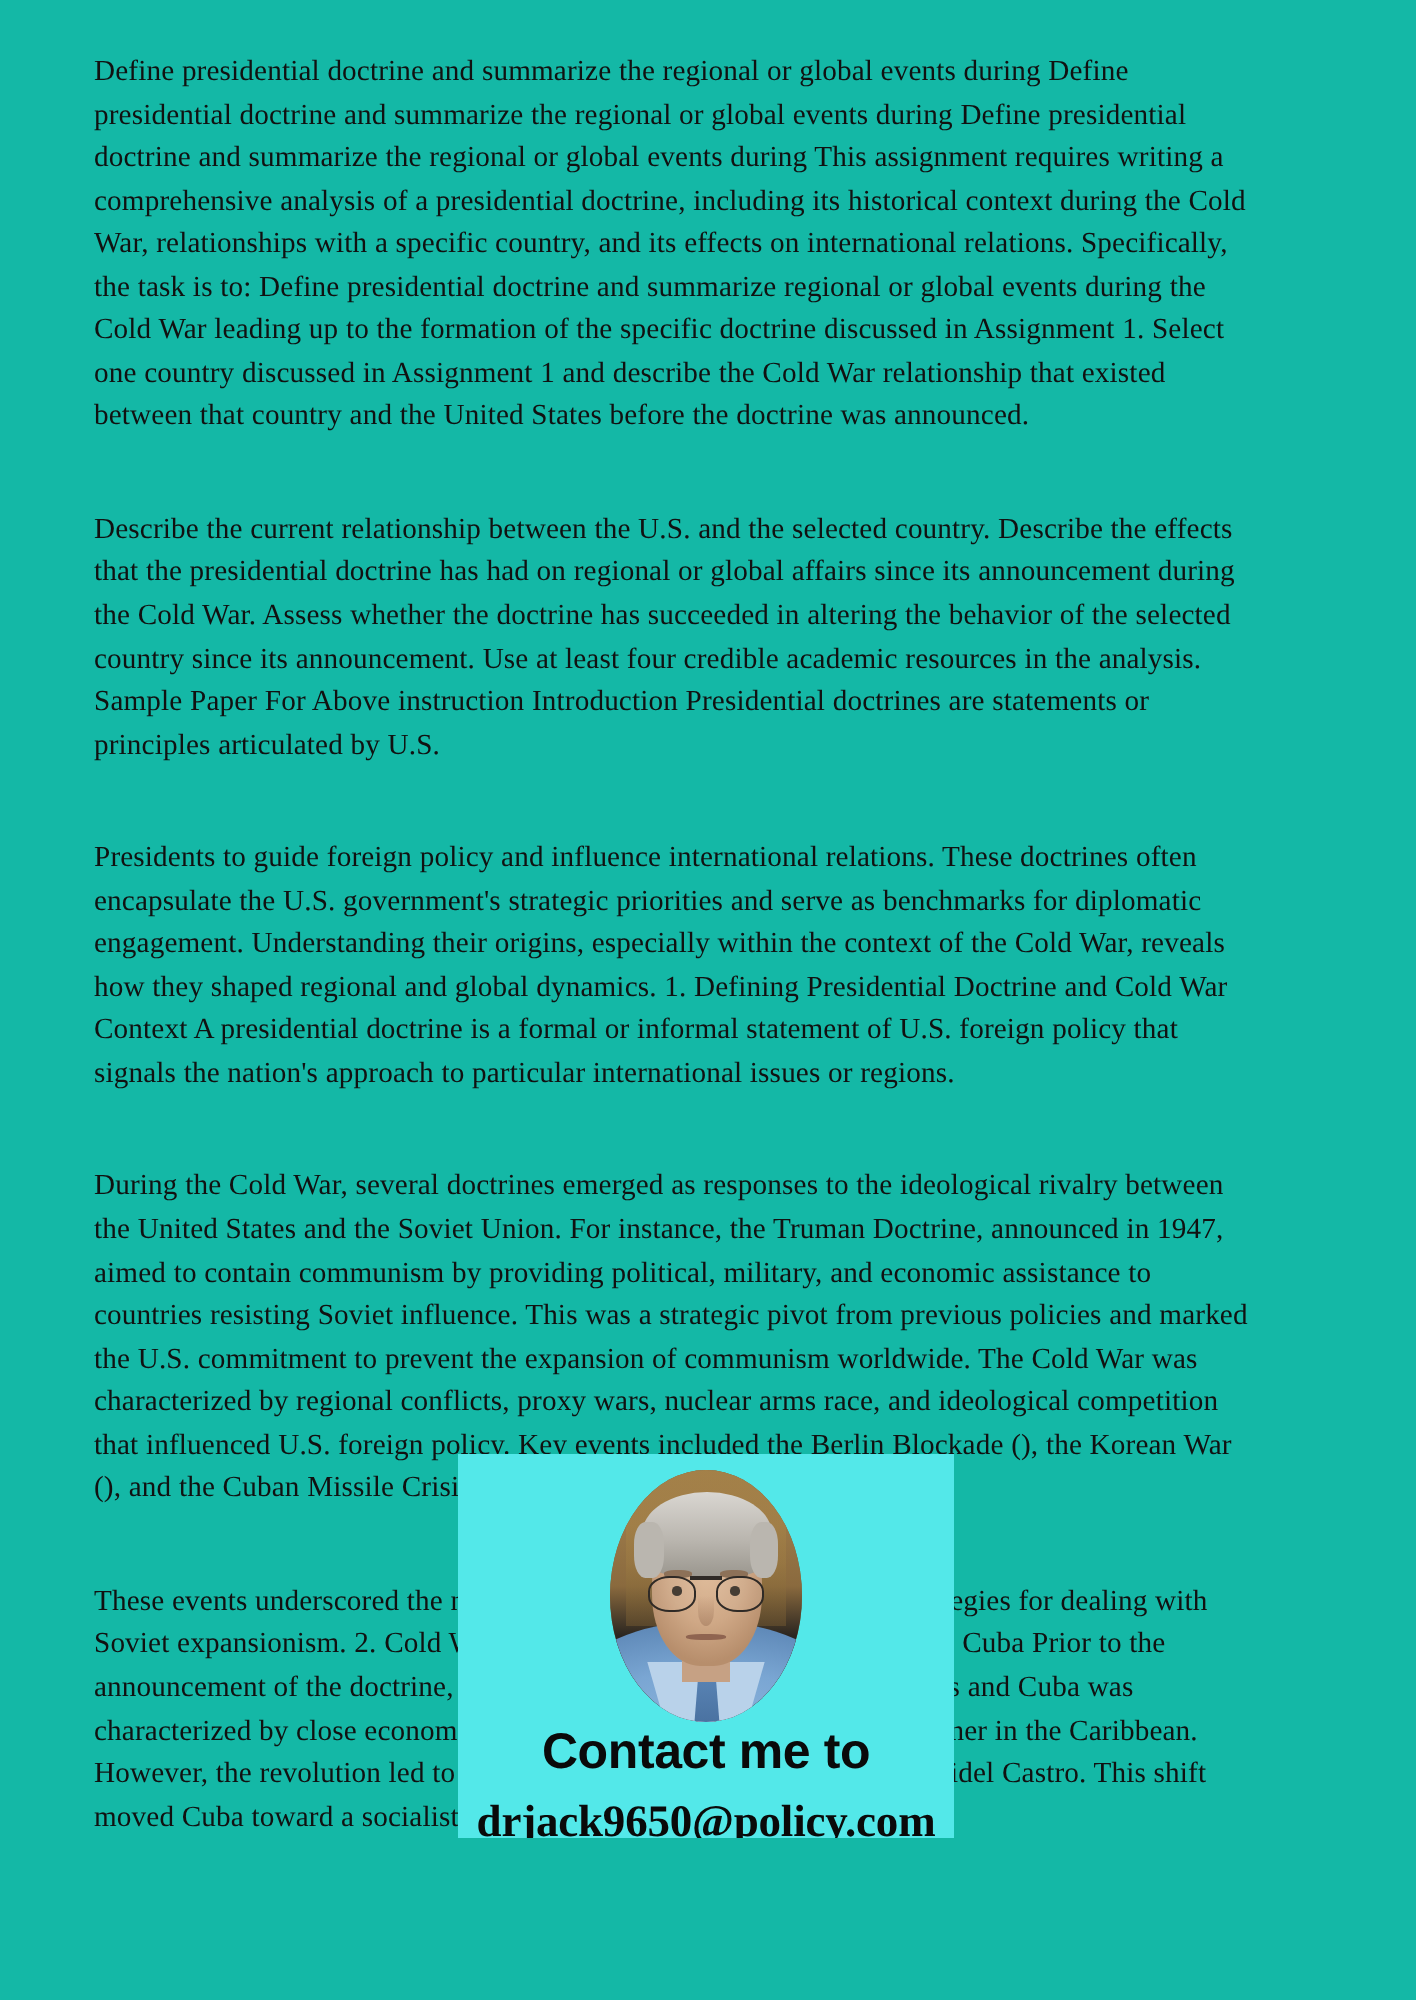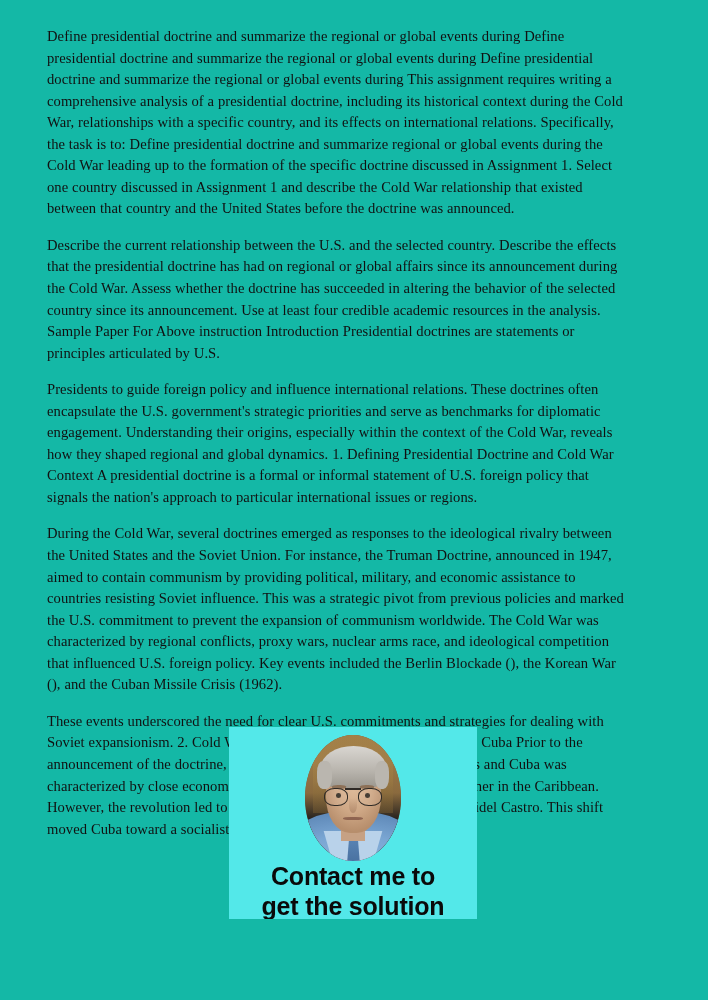--- a/index.html
+++ b/index.html
@@ -39,21 +39,21 @@
     line-height: 21.55px;
     text-align: left;
     margin: 0 0 0 0;
     color: #111111;
     letter-spacing: 0.005em;
     word-spacing: 0.005em;
     -webkit-font-smoothing: antialiased;
   }
 
   .para + .para {
-    margin-top: 15px;
+    margin-top: 35px;
   }
 
   
   #contact-overlay {
     position: absolute;
     left: 229px;
     top: 727px;
     width: 248px;
     height: 192px;
     background: #53e8e9;
@@ -281,19 +281,18 @@
         <div class="ph-lens l"></div>
         <div class="ph-lens r"></div>
       </div>
       <div class="ph-bridge"></div>
       <div class="ph-nose"></div>
       <div class="ph-mouth"></div>
     </div>
 
     <div id="contact-lines">
       <div class="contact-head">Contact me to</div>
-      <div class="contact-head">get the solution</div>
       <div class="contact-email">drjack9650@policy.com</div>
     </div>
 
   </div>
 
 </div>
 
 </body></html>

